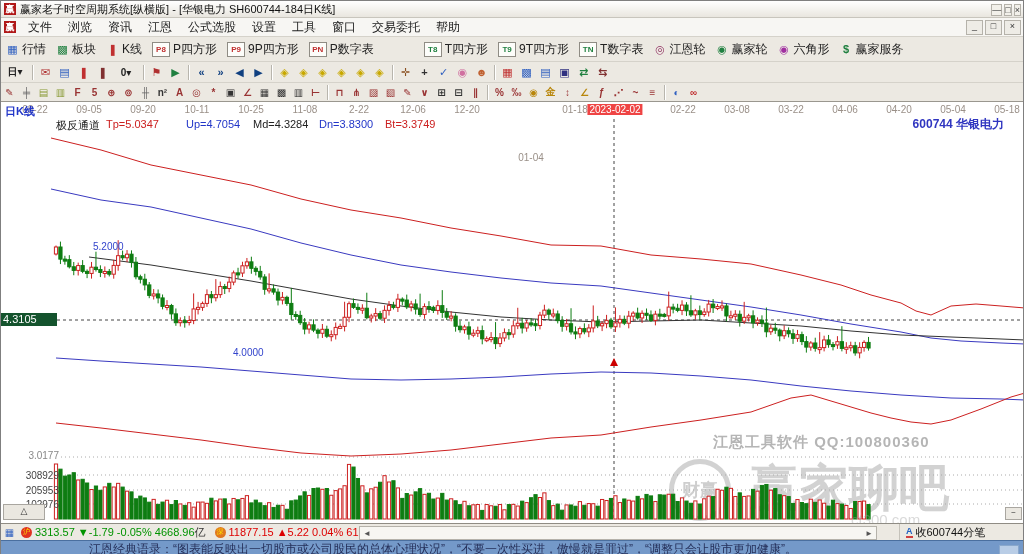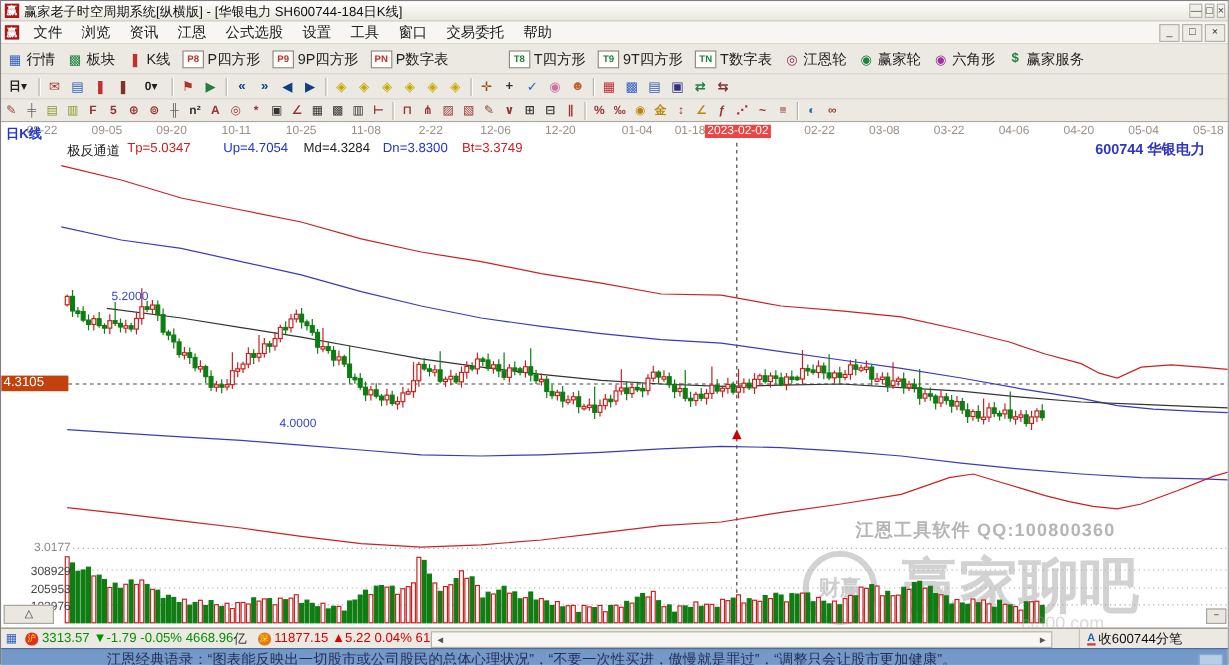--- a/index.html
+++ b/index.html
@@ -34,21 +34,21 @@
   
   #chart-wrap{position:relative;height:420px;background:#fff;flex:0 0 420px;overflow:hidden;border-top:1px solid #fff;}
   #date-row{position:absolute;left:0;top:0;width:1024px;height:14px;z-index:3;font-size:10px;color:#9a9088;}
   #date-row .dtick{position:absolute;top:1px;transform:translateX(-50%);white-space:nowrap;}
   #date-row .dhl{background:#ef4444;color:#fff;padding:0 2px;z-index:2;}
   #mode-label{position:absolute;left:4px;top:1px;color:#2135c8;font-weight:bold;font-size:11px;z-index:4;}
   #chart-svg{position:absolute;left:0;top:0;z-index:1;}
   #indicator-row{position:absolute;top:15px;left:0;width:924px;height:13px;font-size:11px;z-index:3;white-space:nowrap;}
   #indicator-row span{position:absolute;top:0;}
   #stock-label{position:absolute;right:19px;top:13px;color:#2f35c0;font-weight:bold;font-size:12px;z-index:3;}
-  #price-tag{position:absolute;left:0;top:210px;width:54px;height:13px;background:#c2410c;color:#fff;
+  #price-tag{position:absolute;left:0;top:210px;width:54px;height:13px;background:#14532d;color:#fff;
     font-size:11px;line-height:13px;padding-left:2px;z-index:3;}
   .wm{position:absolute;color:#b5b5b5;z-index:0;white-space:nowrap;}
   #wm-qq{left:712px;top:330px;font-size:15px;font-weight:bold;letter-spacing:1px;}
   #wm-brand{left:748px;top:352px;font-size:50px;font-weight:bold;color:rgba(165,165,165,.5);}
   #wm-logo{left:668px;top:356px;width:52px;height:52px;border:5px solid rgba(165,165,165,.5);border-radius:50%;
     display:flex;align-items:center;justify-content:center;font-size:18px;font-weight:bold;color:rgba(165,165,165,.55);}
   #wm-url{left:850px;top:408px;font-size:15px;color:rgba(160,160,160,.4);z-index:4;}
   #vol-collapse{position:absolute;left:2px;top:401px;width:40px;height:14px;background:#eae7e0;border:1px solid #a9a6a0;
     font-size:9px;text-align:center;line-height:13px;color:#333;z-index:3;}
   #pane-min{position:absolute;left:1004px;top:404px;width:15px;height:11px;background:#eae7e0;border:1px solid #a9a6a0;
@@ -837,21 +837,21 @@
     <div id="date-row">
         <span class="dtick" style="left: 34px;">08-22</span>
         <span class="dtick" style="left: 88px;">09-05</span>
         <span class="dtick" style="left: 142px;">09-20</span>
         <span class="dtick" style="left: 196px;">10-11</span>
         <span class="dtick" style="left: 250px;">10-25</span>
         <span class="dtick" style="left: 304px;">11-08</span>
         <span class="dtick" style="left: 358px;">2-22</span>
         <span class="dtick" style="left: 412px;">12-06</span>
         <span class="dtick" style="left: 466px;">12-20</span>
-        <span class="dtick" style="left: 530px;">01-04</span>
+        <span class="dtick" style="left: 530px; margin-top: 48px;">01-04</span>
         <span class="dtick" style="left: 574px;">01-18</span>
         <span class="dtick" style="left: 682px;">02-22</span>
         <span class="dtick" style="left: 736px;">03-08</span>
         <span class="dtick" style="left: 790px;">03-22</span>
         <span class="dtick" style="left: 844px;">04-06</span>
         <span class="dtick" style="left: 898px;">04-20</span>
         <span class="dtick" style="left: 952px;">05-04</span>
         <span class="dtick" style="left: 1006px;">05-18</span>
         <span class="dtick dhl" style="left: 614px;">2023-02-02</span>
       </div>

